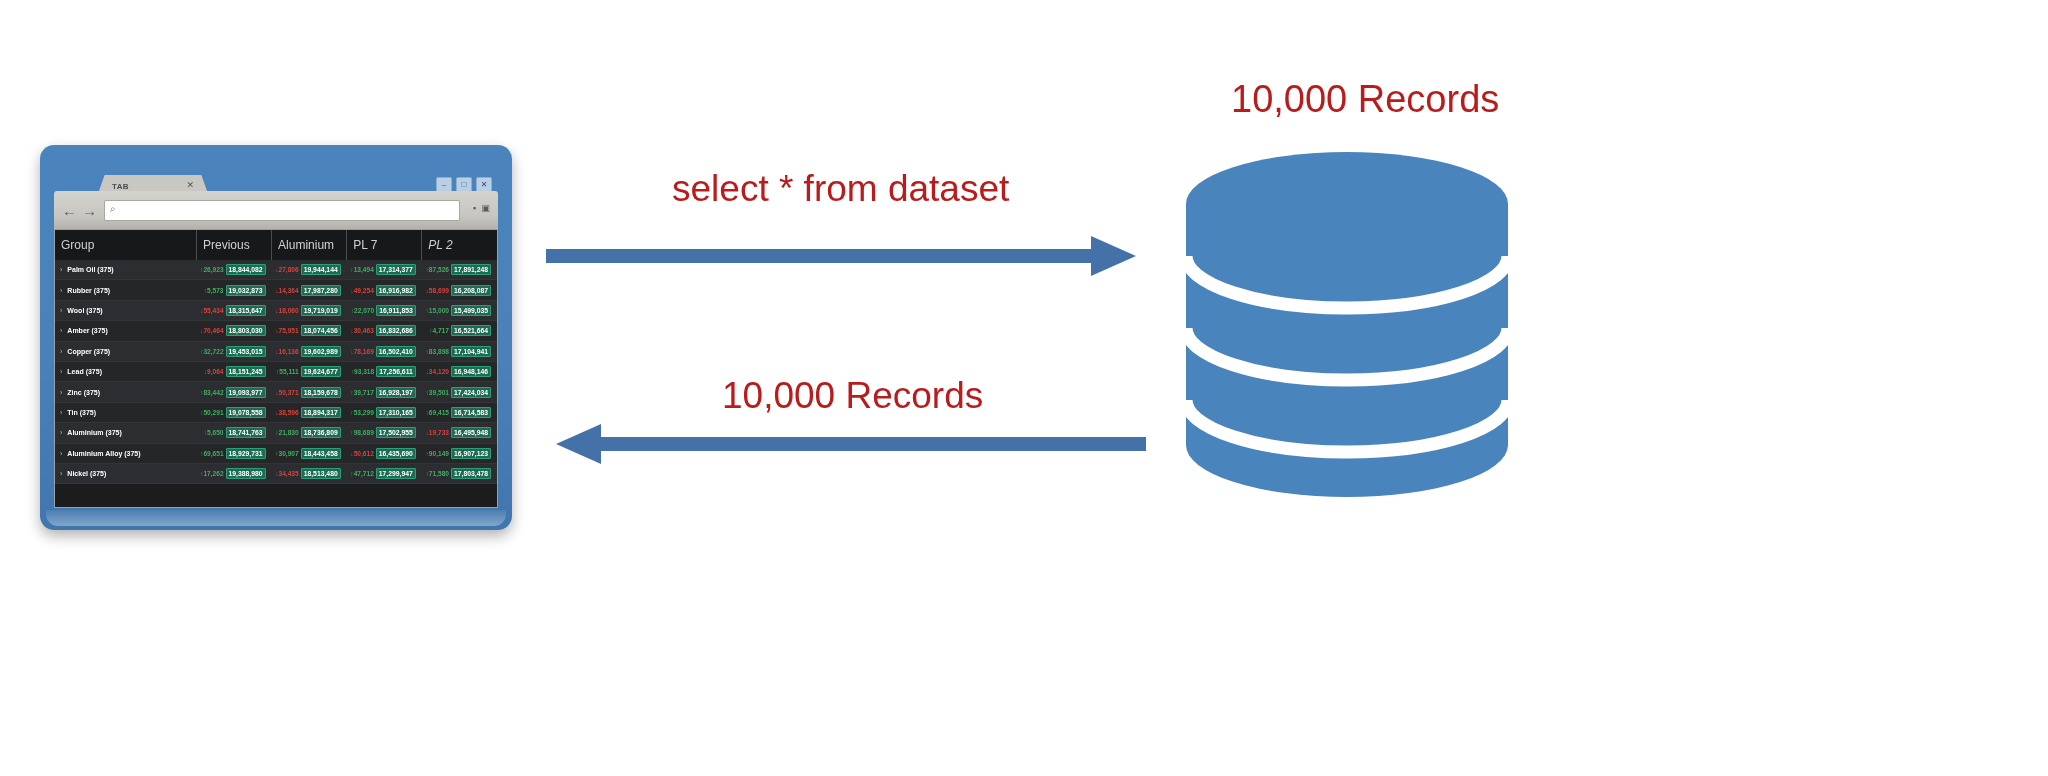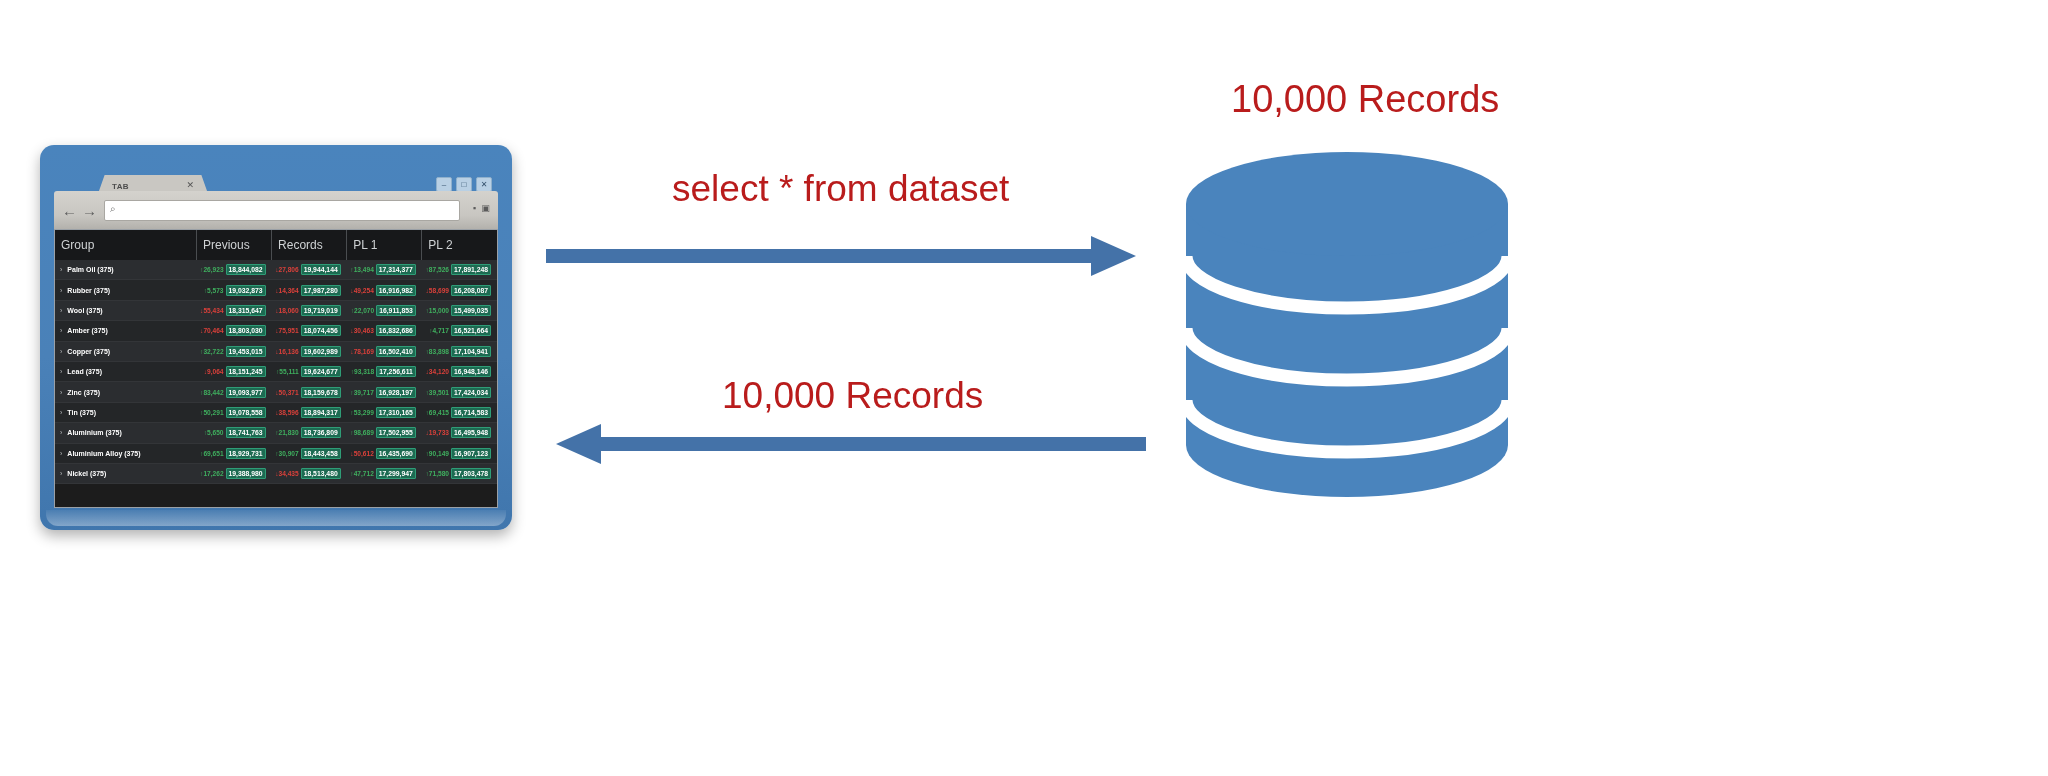--- a/index.html
+++ b/index.html
@@ -153,21 +153,21 @@
   table.datagrid th {
     background: #17181a;
     color: #cfd2d4;
     text-align: left;
     font-weight: normal;
     font-size: 12px;
     padding: 6px 0 6px 6px;
     border-right: 1px solid #4a4d50;
     height: 18px;
   }
-  table.datagrid th:last-child { border-right: none; }
+  table.datagrid th:last-child { border-right: none; font-style: italic; }
   table.datagrid td {
     border-bottom: 1px solid #333538;
     padding: 0;
     height: 19.4px;
     vertical-align: middle;
   }
   tr.grid-row:nth-child(odd)  td { background: #2b2d30; }
   tr.grid-row:nth-child(even) td { background: #242628; }
 
   .cell-group {
@@ -269,22 +269,22 @@
         <col style="width:32%">
           <col style="width:17%">
           <col style="width:17%">
           <col style="width:17%">
           <col style="width:17%">
       </colgroup>
       <thead>
         <tr>
           <th>Group</th>
           <th>Previous</th>
-          <th>Records</th>
-          <th>PL 1</th>
+          <th>Aluminium</th>
+          <th>PL 7</th>
           <th>PL 2</th>
         </tr>
       </thead>
       <tbody id="grid-body">
           <tr class="grid-row">
             <td>
               <div class="cell-group">
                 <span class="chev">›</span>
                 <span class="group-name">Palm Oil (375)</span>
               </div>

